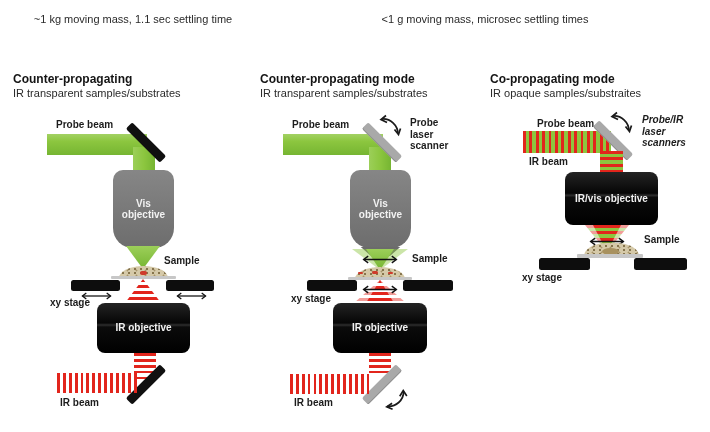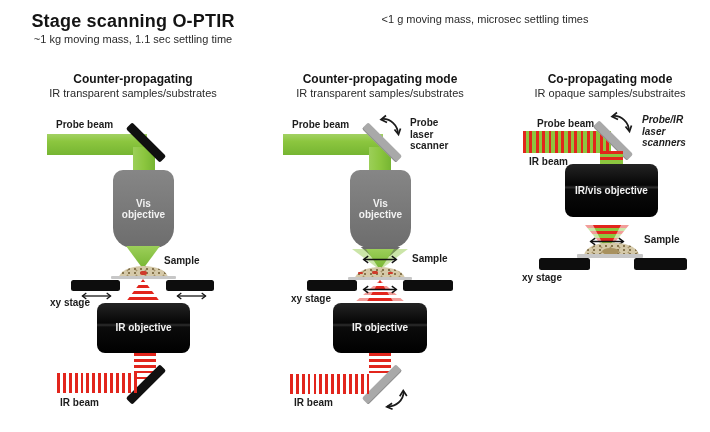--- a/index.html
+++ b/index.html
@@ -16,21 +16,21 @@
   html,body{margin:0;padding:0;background:#fff;}
   #canvas{
     position:relative;width:710px;height:432px;background:#ffffff;overflow:hidden;
     font-family:"Liberation Sans",sans-serif;color:var(--ink);
   }
   .abs{position:absolute;}
   
   .hdr{position:absolute;text-align:center;}
   .hdr .t{font-size:18px;font-weight:700;letter-spacing:.2px;color:#141414;line-height:20px;}
   .hdr .s{font-size:11px;line-height:12.5px;color:#2a2a2a;margin-top:2px;}
-  .mode{position:absolute;text-align:center;}
+  .mode{position:absolute;}
   .mode .t{font-size:12px;font-weight:700;color:#141414;line-height:13px;}
   .mode .s{font-size:11px;color:#2a2a2a;line-height:12px;margin-top:1px;}
   .lbl{position:absolute;font-size:10px;font-weight:700;color:#1c1c1c;line-height:11.5px;white-space:nowrap;}
   .lbl.multi{white-space:normal;}
   
   .beam-g{background:linear-gradient(180deg,#a3d164 0%,var(--green) 35%,var(--green-dk) 100%);}
   .beam-g-v{background:linear-gradient(90deg,#9ccf59 0%,var(--green) 50%,var(--green-dk) 100%);}
   .ir-stripes-v{background:repeating-linear-gradient(90deg,var(--red) 0 2.8px,rgba(255,255,255,0) 2.8px 5.9px);}
   .ir-stripes-h{background:repeating-linear-gradient(180deg,var(--red) 0 2.8px,rgba(255,255,255,0) 2.8px 5.9px);}
   .mix-stripes-v{background:repeating-linear-gradient(90deg,var(--red) 0 2.8px,var(--green) 2.8px 6.4px);}
@@ -62,21 +62,20 @@
   }
   .hotspot{position:absolute;background:#cf3a2b;border-radius:2px;}
   .arc{position:absolute;}
 </style>
 </head>
 <body>
 
 <div id="canvas">
 
   <div class="hdr" style="left:8px;top:11px;width:250px;">
-    <div class="t">Stage scanning O-PTIR</div>
     <div class="s">~1 kg moving mass, 1.1 sec settling time</div>
   </div>
   <div class="hdr" style="left:285px;top:11px;width:400px;">
     <div class="s">&lt;1 g moving mass, microsec settling times</div>
   </div>
 
   <div class="mode" style="left:13px;top:73px;width:240px;">
     <div class="t">Counter-propagating</div>
     <div class="s">IR transparent samples/substrates</div>
   </div>
@@ -186,21 +185,21 @@
   <div class="lbl" style="left:529px;top:156px;">IR beam</div>
   <div class="mirror gray" style="left:589px;top:136px;transform:rotate(45deg);"></div>
   <svg class="arc" style="left:608px;top:110px;" width="26" height="26" viewBox="0 0 26 26">
     <path d="M5 6 A 15 15 0 0 1 21 21" fill="none" stroke="#1a1a1a" stroke-width="1.7"></path>
     <path d="M9 2.5 L4 6.5 L10 9.5" fill="none" stroke="#1a1a1a" stroke-width="1.7"></path>
     <path d="M17.5 16.5 L21.5 21.5 L23.5 15.5" fill="none" stroke="#1a1a1a" stroke-width="1.7"></path>
   </svg>
   <div class="lbl multi" style="left:642px;top:114px;width:58px;font-style:italic;">Probe/IR laser scanners</div>
 
   <div class="abs mix-stripes-h" style="left:600px;top:151px;width:23px;height:23px;"></div>
-  <div class="obj-black" style="left:565px;top:164px;width:93px;height:53px;">
+  <div class="obj-black" style="left:565px;top:172px;width:93px;height:53px;">
     <div class="obj-lbl">IR/vis objective</div>
   </div>
 
   <div class="abs cone-down mix-stripes-h wing" style="left:585px;top:225px;width:44px;height:27px;"></div>
   <div class="abs cone-down mix-stripes-h" style="left:593px;top:225px;width:28px;height:27px;"></div>
   <svg class="arc" style="left:586px;top:237px;" width="42" height="9" viewBox="0 0 34 8">
     <path d="M2.5 4 H31.5" stroke="#111" stroke-width="1.3" fill="none"></path>
     <path d="M6.5 1 L2.5 4 L6.5 7" stroke="#111" stroke-width="1.3" fill="none"></path>
     <path d="M27.5 1 L31.5 4 L27.5 7" stroke="#111" stroke-width="1.3" fill="none"></path>
   </svg>

